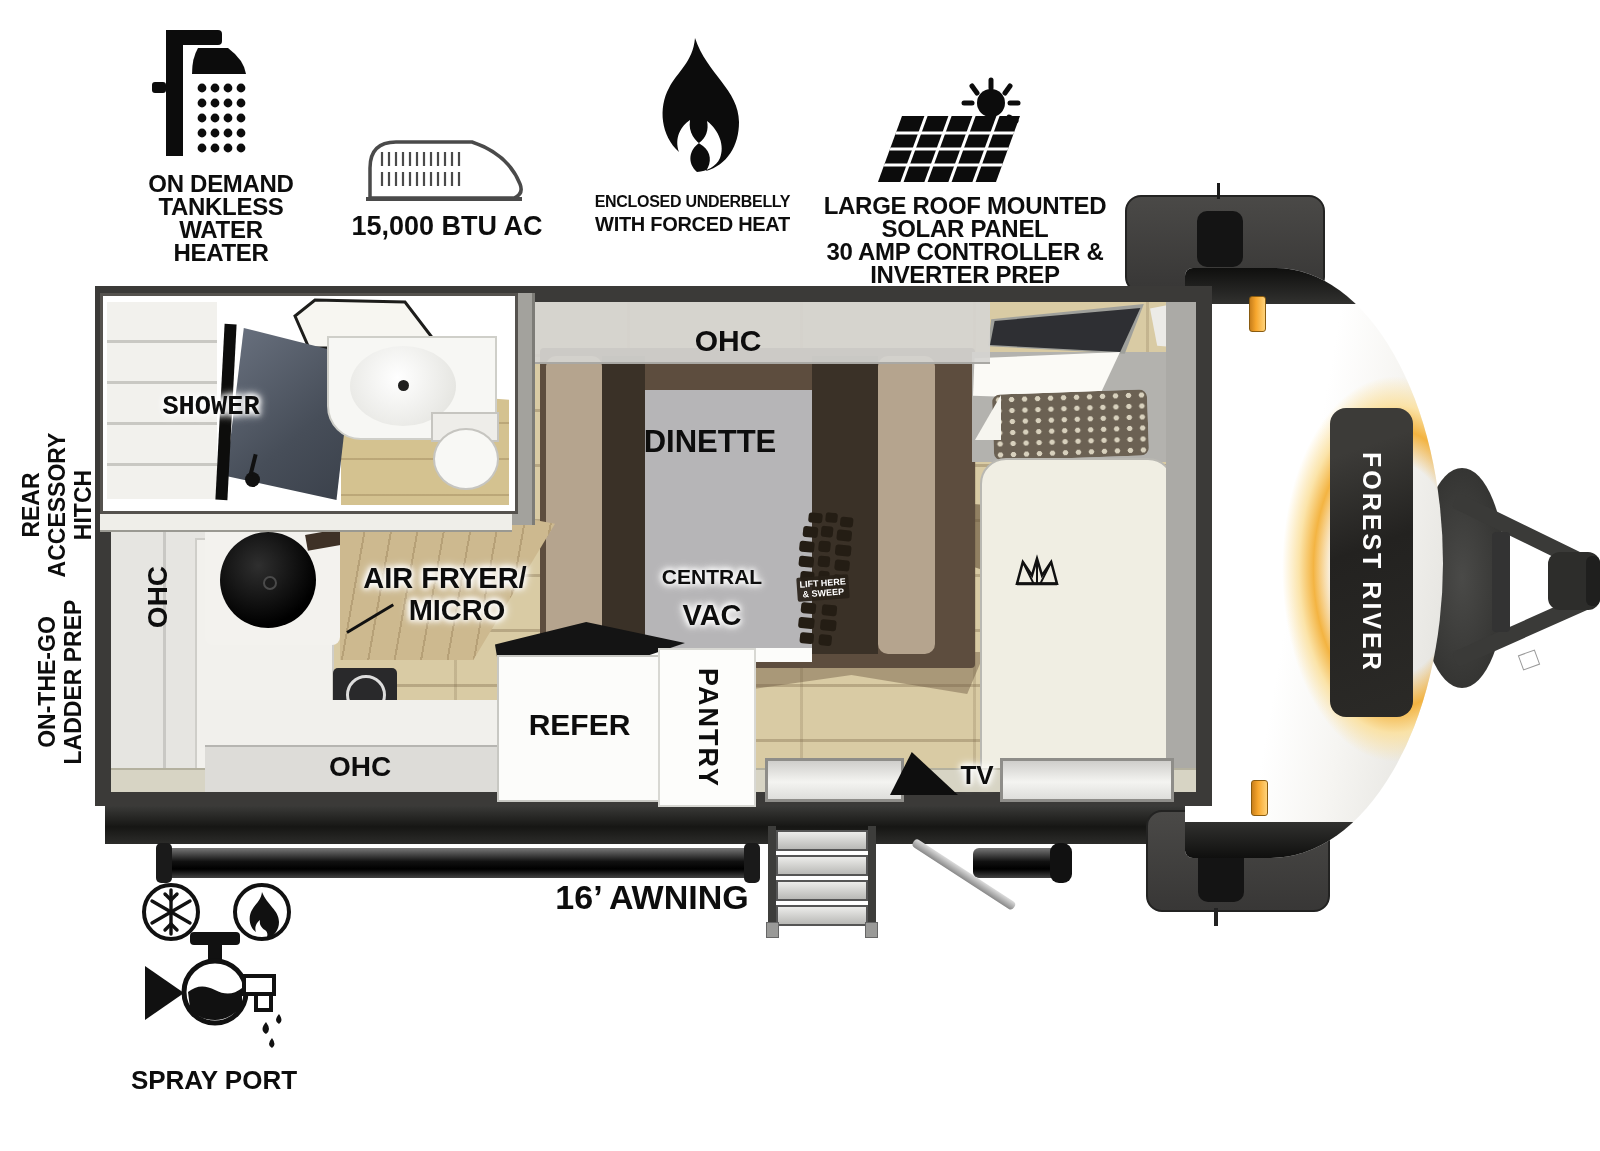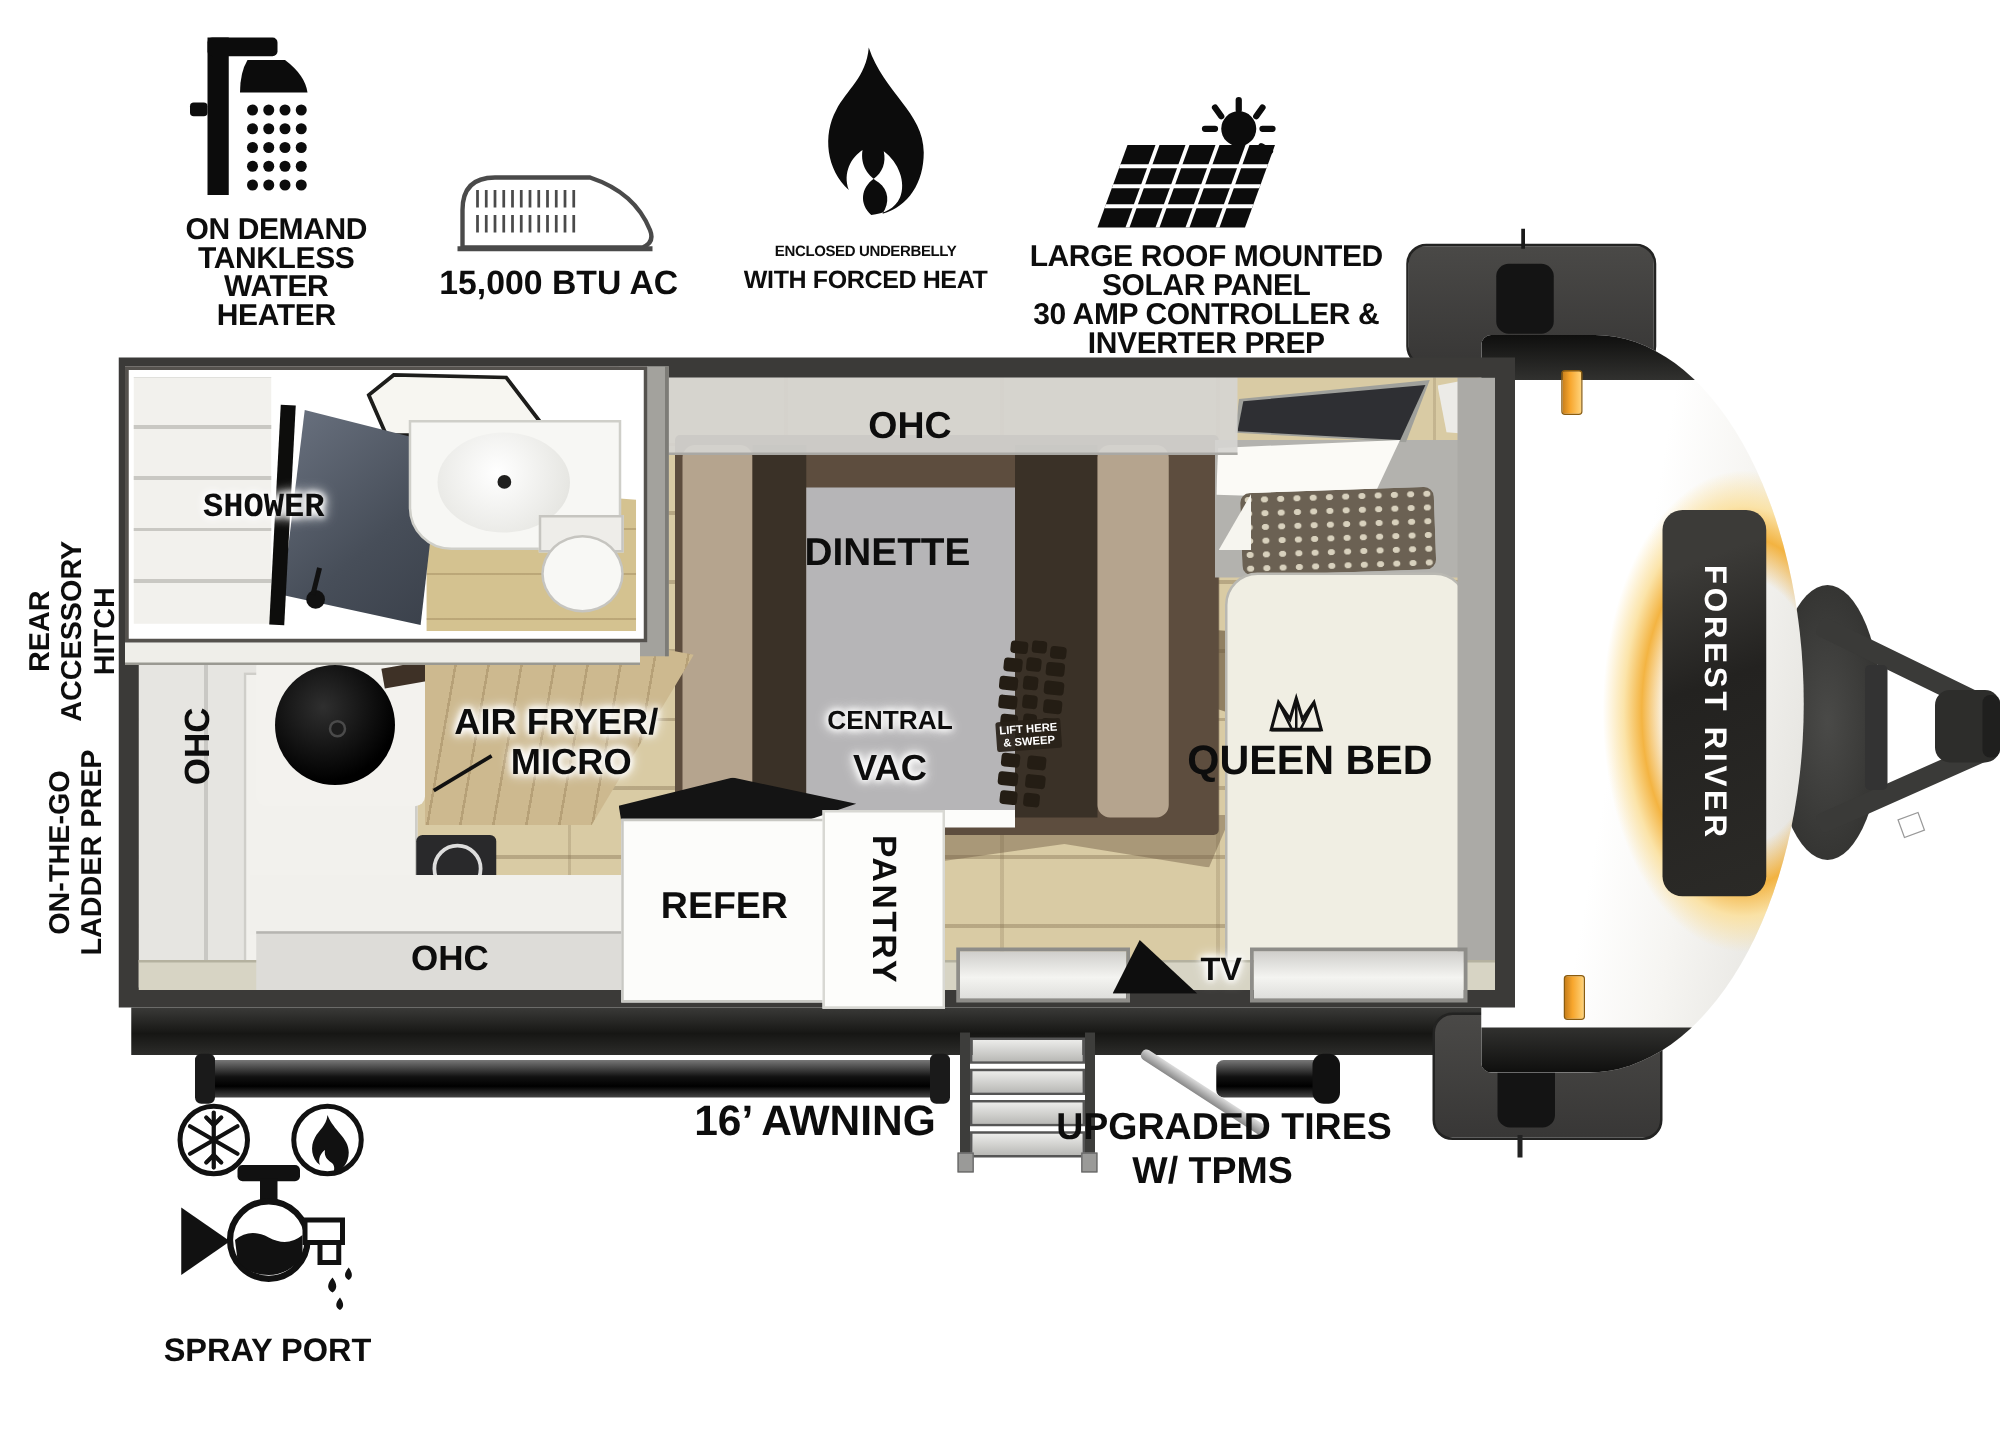--- a/index.html
+++ b/index.html
@@ -104,21 +104,21 @@
         <line x1="99" y1="40" x2="99" y2="54"></line>
     </g>
   </svg>
   <div class="abs cap-label" style="left:338px;top:211px;width:218px;font-size:27px;">15,000 BTU AC</div>
 
   <svg class="abs" style="left:645px;top:36px;" width="96" height="146" viewBox="0 0 96 146">
     <path fill-rule="evenodd" fill="#0c0c0c" d="M50 2 C48 26 32 36 24 52 C13 72 16 100 34 116 C29 102 36 90 45 84 C43 97 50 105 58 110 C66 116 67 126 61 135 C82 129 94 110 94 86 C94 54 62 38 50 2 Z
       M52 136 C42 127 44 114 54 107 C61 102 64 94 62 85 C74 94 80 110 75 122 C71 131 62 135 52 136 Z"></path>
   </svg>
   <div class="abs" style="left:580px;top:190px;width:225px;">
-    <div class="feat-line" style="font-size:12px;">ENCLOSED UNDERBELLY</div>
+    <div class="feat-line" style="font-size:16px;">ENCLOSED UNDERBELLY</div>
     <div class="feat-line" style="font-size:20px;">WITH FORCED HEAT</div>
   </div>
 
   <svg class="abs" style="left:858px;top:76px;" width="166" height="116" viewBox="0 0 166 116">
     <g stroke="#0c0c0c" stroke-width="5" stroke-linecap="round">
       <line x1="133" y1="4" x2="133" y2="12"></line>
         <line x1="152" y1="10" x2="147" y2="17"></line>
         <line x1="160" y1="27" x2="152" y2="27"></line>
         <line x1="158" y1="45" x2="151" y2="41"></line>
         <line x1="114" y1="10" x2="119" y2="17"></line>
@@ -188,21 +188,20 @@
     <div class="abs" style="left:1055px;top:12px;width:60px;height:52px;background:#ecebe7;clip-path:polygon(0 20%,90% 0,100% 100%,12% 92%);"></div>
     <div class="abs" style="left:898px;top:106px;width:155px;height:66px;background:#6b6153;border-radius:8px;transform:rotate(-2deg);
          background-image:radial-gradient(#d8d1bd 2.6px,transparent 3.2px);background-size:13px 11px;"></div>
     <div class="abs" style="left:880px;top:109px;width:26px;height:45px;background:#f6f5ef;clip-path:polygon(0 100%,100% 0,100% 100%);"></div>
     <div class="abs" style="left:885px;top:172px;width:190px;height:332px;background:#f0eee3;border:2px solid #b9b8b2;border-radius:26px;"></div>
     <svg class="abs" style="left:917px;top:266px;z-index:40;" width="50" height="40" viewBox="0 0 60 44">
       <path d="M6 36 L13 10 L24 26 L30 6 L36 26 L47 10 L54 36 Z" fill="none" stroke="#111" stroke-width="3"></path>
       <path d="M13 10 L26 36 M47 10 L34 36 M30 6 L30 36" fill="none" stroke="#111" stroke-width="2.4"></path>
       <line x1="6" y1="36" x2="54" y2="36" stroke="#111" stroke-width="3.6"></line>
     </svg>
-    <div class="lbl" style="left:833px;top:303px;width:240px;font-size:33px;">QUEEN BED</div>
     <div class="abs" style="left:1071px;top:16px;width:30px;height:488px;background:#abaaa6;z-index:45;"></div>
 
     <div class="abs" style="left:5px;top:7px;width:412px;height:215px;background:#fff;border:3px solid #55524e;z-index:55;">
       <div class="abs" style="left:4px;top:6px;width:110px;height:197px;background:#f2f1ed;
            background-image:repeating-linear-gradient(180deg,transparent 0 38px,#c9c8c3 38px 41px);"></div>
       <div class="abs" style="left:238px;top:92px;width:168px;height:117px;background:#d4c290;clip-path:polygon(6% 0,100% 10%,100% 100%,0 100%,0 18%);
            background-image:repeating-linear-gradient(180deg,transparent 0 34px,rgba(130,105,65,.3) 34px 36px);"></div>
       <svg class="abs" style="left:190px;top:0px;" width="142" height="56" viewBox="0 0 142 56">
         <polygon points="16,52 2,20 22,4 112,6 138,40 124,52" fill="#f7f6f1" stroke="#1d1d1b" stroke-width="3"></polygon>
       </svg>
@@ -320,24 +319,20 @@
     <div class="abs" style="right:2px;top:0;width:8px;height:104px;background:#3d3d3b;"></div>
     <div class="abs" style="left:10px;right:10px;top:4px;height:17px;background:linear-gradient(180deg,#ececea,#b9b9b6);border:2px solid #555;"></div>
     <div class="abs" style="left:10px;right:10px;top:29px;height:17px;background:linear-gradient(180deg,#ececea,#b9b9b6);border:2px solid #555;"></div>
     <div class="abs" style="left:10px;right:10px;top:54px;height:17px;background:linear-gradient(180deg,#ececea,#b9b9b6);border:2px solid #555;"></div>
     <div class="abs" style="left:10px;right:10px;top:79px;height:17px;background:linear-gradient(180deg,#ececea,#b9b9b6);border:2px solid #555;"></div>
     <div class="abs" style="left:0;bottom:0;width:11px;height:14px;background:#9a9a98;border:1px solid #666;"></div>
     <div class="abs" style="right:0;bottom:0;width:11px;height:14px;background:#9a9a98;border:1px solid #666;"></div>
   </div>
 
   <div class="abs cap-label" style="left:540px;top:878px;width:224px;font-size:34px;">16’ AWNING</div>
-  <div class="abs" style="left:845px;top:884px;width:250px;">
-    <div class="cap-label" style="font-size:30px;line-height:35px;">UPGRADED TIRES</div>
-    <div class="cap-label" style="font-size:30px;line-height:35px;">W/ TPMS</div>
-  </div>
 
   <svg class="abs" style="left:138px;top:876px;" width="156" height="180" viewBox="0 0 156 180">
     <circle cx="33" cy="36" r="27" fill="#fff" stroke="#111" stroke-width="4"></circle>
     <g stroke="#111" stroke-width="3.4" stroke-linecap="round">
       <line x1="33" y1="14" x2="33" y2="58"></line>
       <line x1="14" y1="25" x2="52" y2="47"></line>
       <line x1="14" y1="47" x2="52" y2="25"></line>
       <line x1="27" y1="18" x2="33" y2="24"></line>
         <line x1="39" y1="18" x2="33" y2="24"></line>
       <line x1="27" y1="54" x2="33" y2="48"></line>

